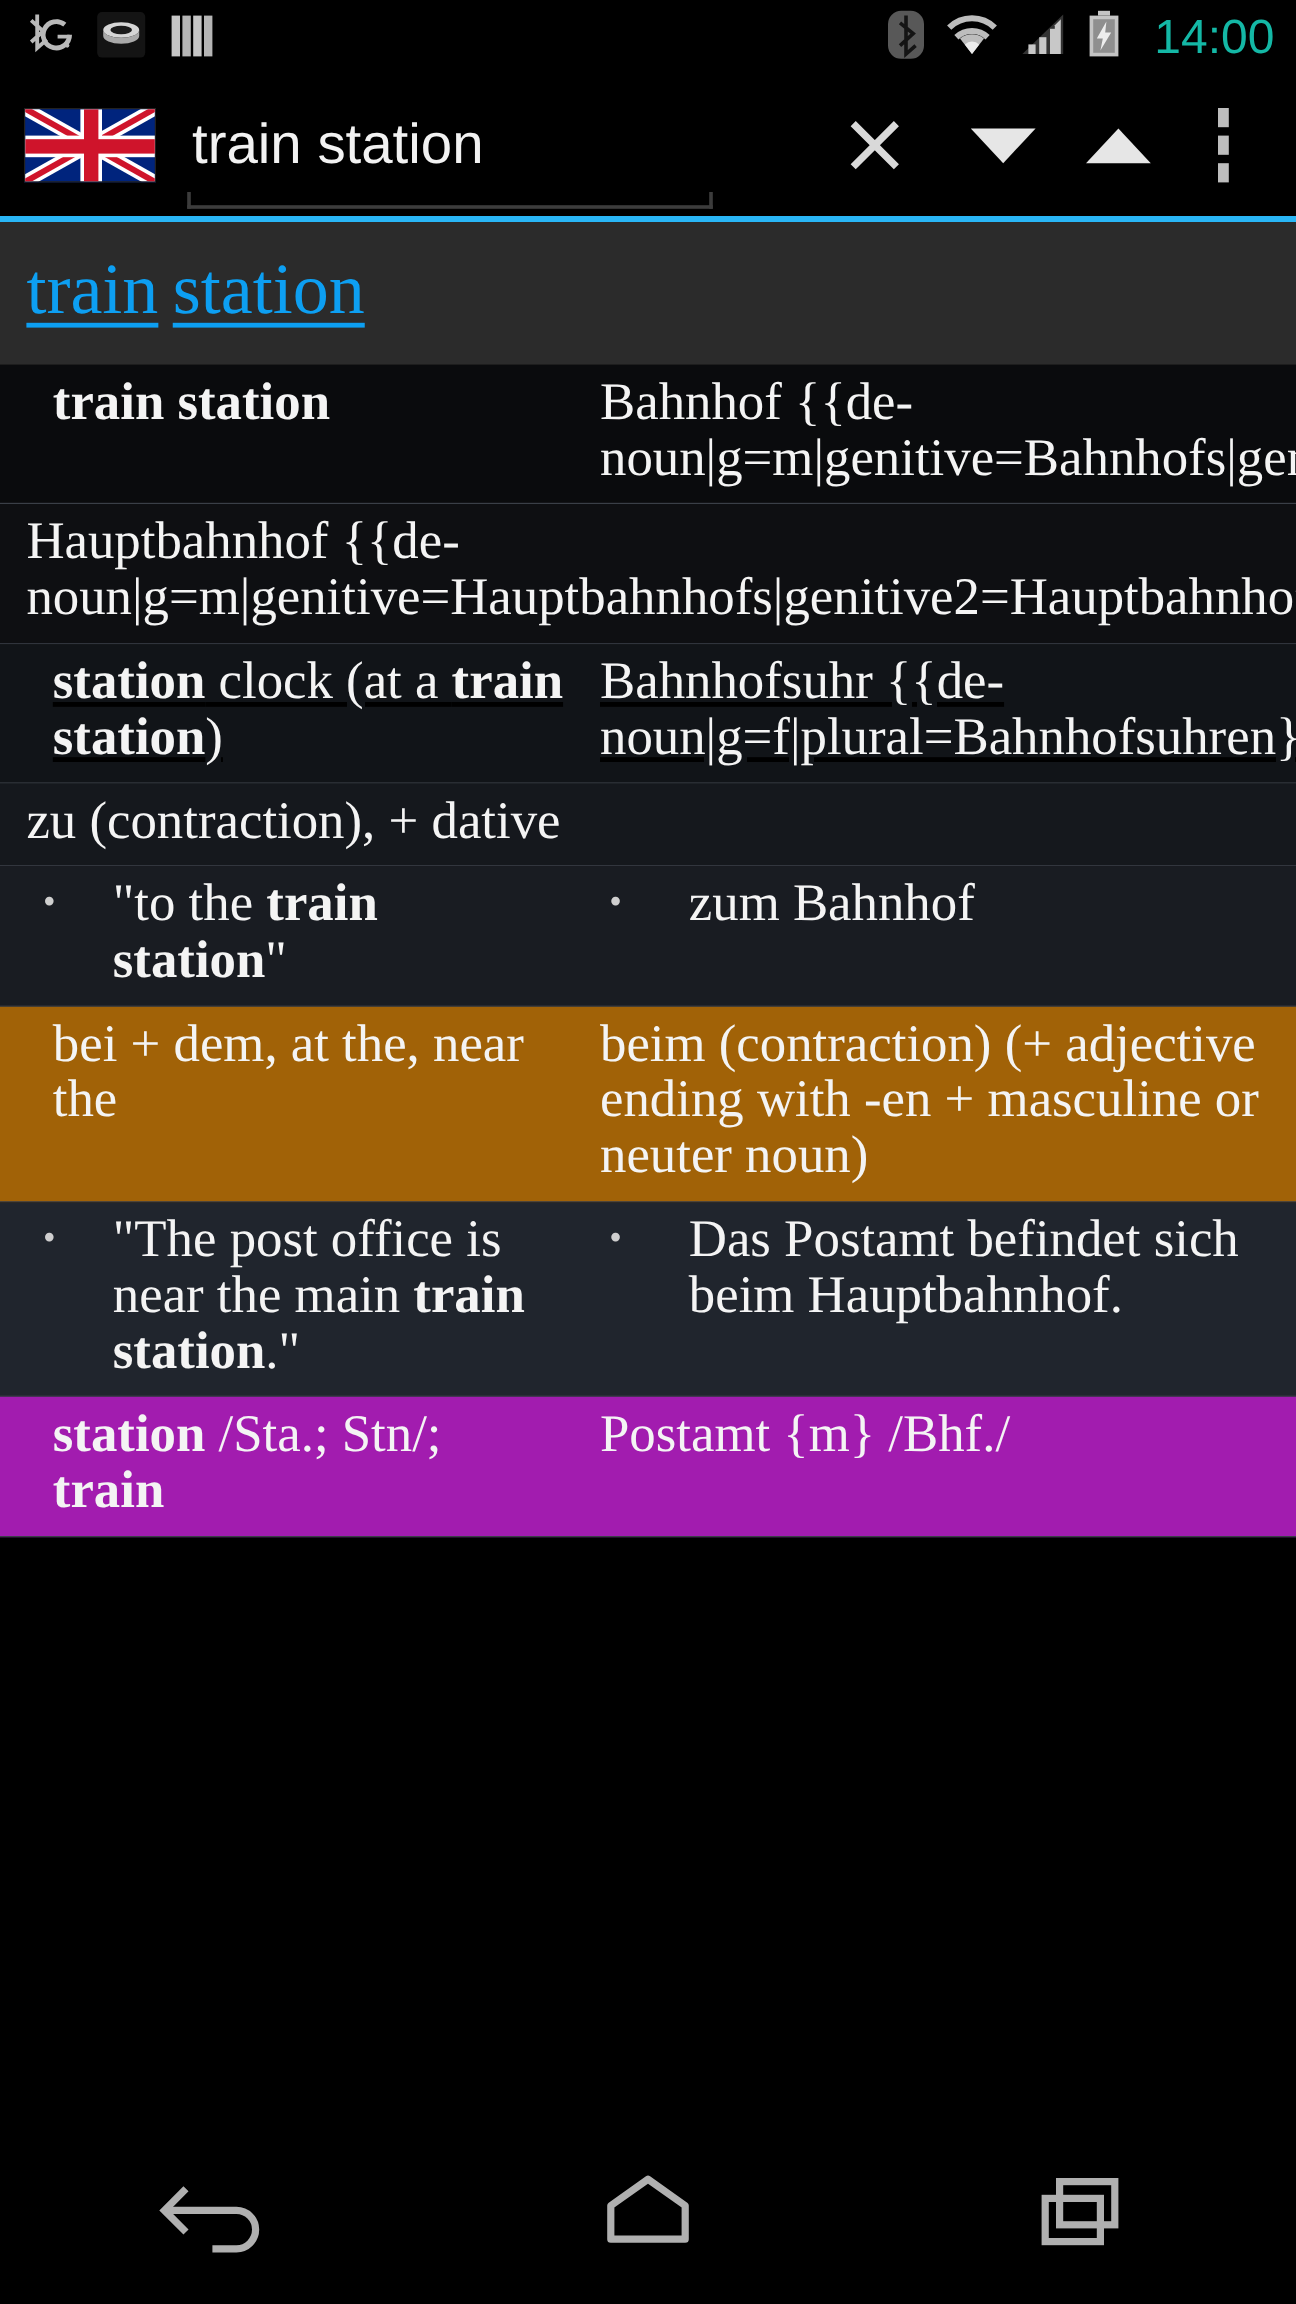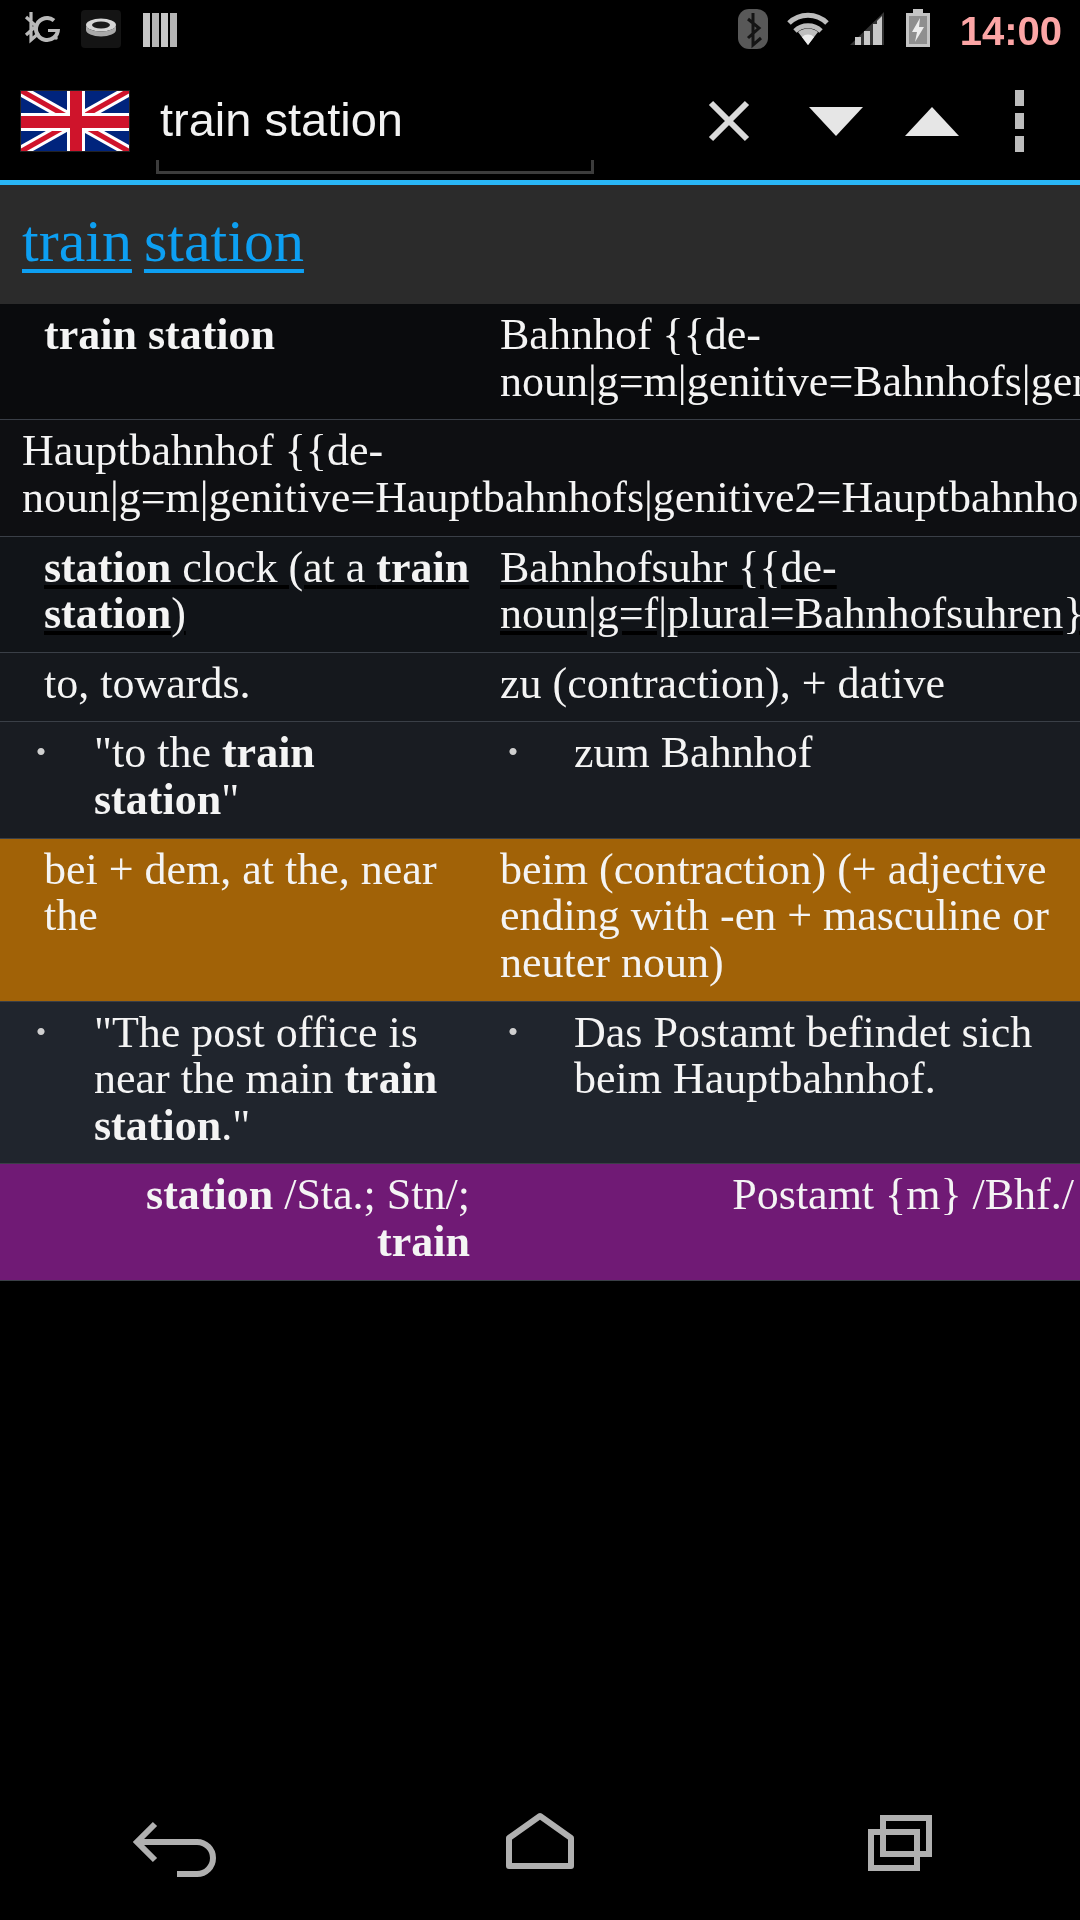--- a/index.html
+++ b/index.html
@@ -16,21 +16,21 @@
     height:62px; width:100%;
     background:#000;
     display:flex; align-items:center;
     padding:0 18px;
     font-family:"Liberation Sans", sans-serif;
   }
   .sb-left { display:flex; align-items:center; gap:18px; }
   .sb-right { margin-left:auto; display:flex; align-items:center; gap:12px; }
   .sb-ico { display:block; }
   .sb-clock {
-    color:#fca5a5; font-size:40px; font-weight:700;
+    color:#14b8a6; font-size:40px; font-weight:400;
     letter-spacing:0px; margin-left:14px;
     font-family:"Liberation Sans", sans-serif;
   }
 
   
   .toolbar {
     height:118px; width:100%;
     background:#000;
     display:flex; align-items:center;
     padding:0 16px 0 20px;
@@ -277,21 +277,20 @@
           <div class="cell right"><span>Bahnhof {{de-noun|g=m|genitive=Bahnhofs|genitive2=Bahnhofes|plural=Bahnhöfe}}</span></div>
         </div>
         <div class="row" style="background: rgb(14, 15, 18);">
           <div class="cell right"><span>Hauptbahnhof {{de-noun|g=m|genitive=Hauptbahnhofs|genitive2=Hauptbahnhofes|plural=Hauptbahnhöfe}}</span></div>
         </div>
         <div class="row" style="background: rgb(17, 20, 24); text-decoration: underline;">
           <div class="cell left"><b>station</b><span> clock (at a </span><b>train station</b><span>)</span></div>
           <div class="cell right"><span>Bahnhofsuhr {{de-noun|g=f|plural=Bahnhofsuhren}}</span></div>
         </div>
         <div class="row" style="background: rgb(21, 24, 29);">
-          <div class="cell left"><span>to, towards.</span></div>
           <div class="cell right"><span>zu (contraction), + dative</span></div>
         </div>
         <div class="row bullet" style="background: rgb(25, 28, 34);">
           <div class="cell left">
             <div class="bl">
               <span class="bdot">•</span>
               <span class="btxt"><span>"to the </span><b>train station</b><span>"</span></span>
             </div>
           </div>
           <div class="cell right">
@@ -312,21 +311,21 @@
               <span class="btxt"><span>"The post office is near the main </span><b>train station</b><span>."</span></span>
             </div>
           </div>
           <div class="cell right">
             <div class="bl">
               <span class="bdot">•</span>
               <span class="btxt"><span>Das Postamt befindet sich beim Hauptbahnhof.</span></span>
             </div>
           </div>
         </div>
-        <div class="row" style="background: #701a75; text-align: right;">
+        <div class="row" style="background: #a21caf;">
           <div class="cell left"><b>station</b><span> /Sta.; Stn/; </span><b>train</b></div>
           <div class="cell right"><span>Postamt {m} /Bhf./</span></div>
         </div>
       </div>
   </div>
 
   <div class="navbar">
     <div class="navbtn">
       <svg width="110" height="80" viewBox="0 0 110 80">
         <path d="M30 20 L12 38 L30 56" stroke="#b0b0b0" stroke-width="6" fill="none"></path>

